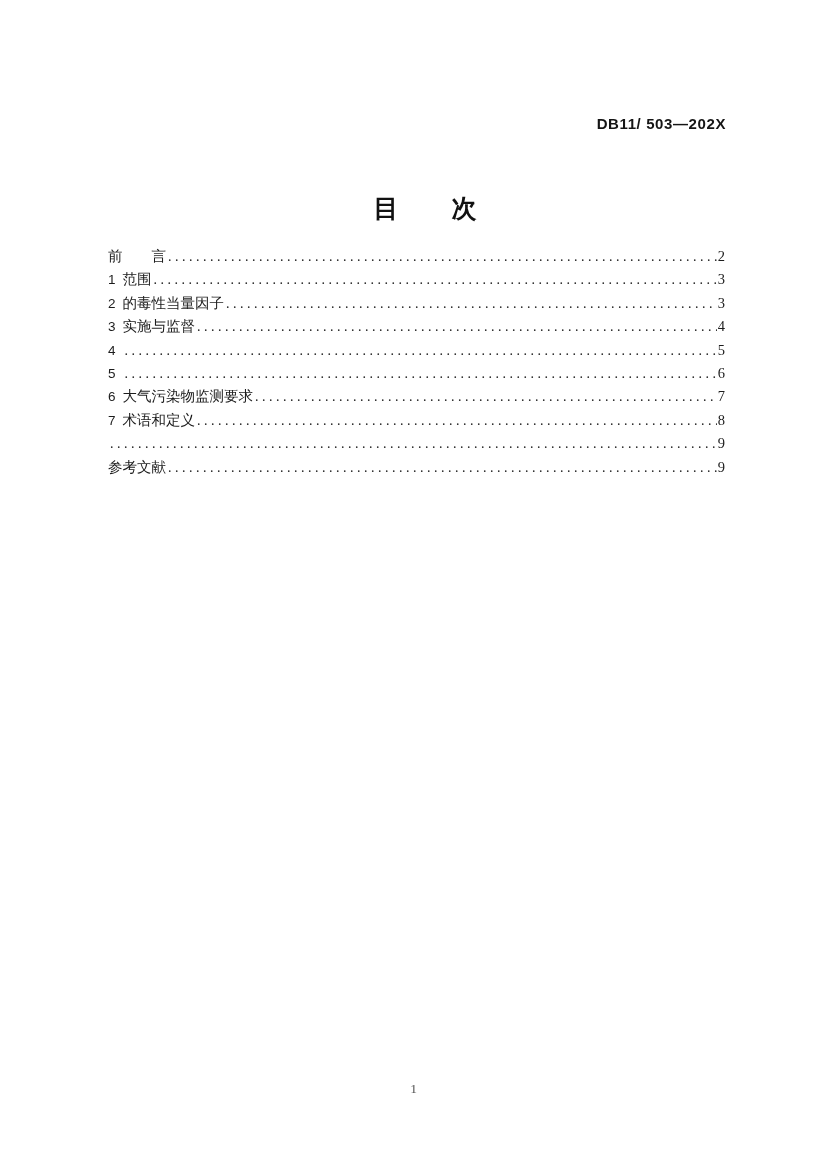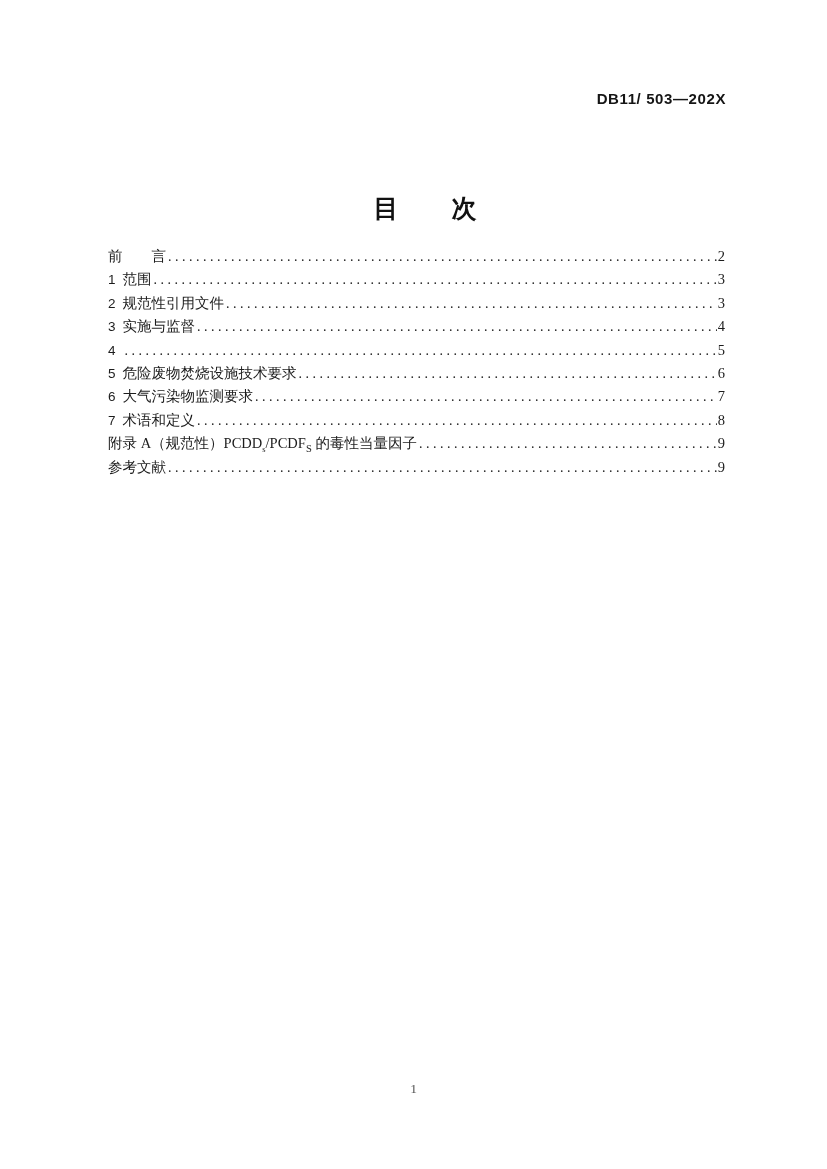--- a/index.html
+++ b/index.html
@@ -11,21 +11,21 @@
     position: relative;
     width: 827px;
     height: 1169px;
     background: #ffffff;
     overflow: hidden;
     font-family: "Liberation Serif", "DejaVu Serif", serif;
     color: #1c1c1c;
   }
   .doc-header {
     position: absolute;
-    top: 90px;
+    top: 115px;
     right: 101px;
     font-family: "Liberation Sans", "DejaVu Sans", sans-serif;
     font-size: 15px;
     font-weight: 600;
     letter-spacing: 0.6px;
     color: #151515;
     white-space: nowrap;
   }
   .doc-title {
     position: absolute;
@@ -119,62 +119,60 @@
 
     <div class="toc-row">
       <span class="toc-num">1</span>
       <span class="toc-label">范围</span>
       <span class="toc-dots">........................................................................................................................................................................................................</span>
       <span class="toc-page">3</span>
     </div>
 
     <div class="toc-row">
       <span class="toc-num">2</span>
-      <span class="toc-label">规范性引用文件</span>
+      <span class="toc-label">的毒性当量因子</span>
       <span class="toc-dots">........................................................................................................................................................................................................</span>
       <span class="toc-page">3</span>
     </div>
 
     <div class="toc-row">
       <span class="toc-num">3</span>
       <span class="toc-label">实施与监督</span>
       <span class="toc-dots">........................................................................................................................................................................................................</span>
       <span class="toc-page">4</span>
     </div>
 
     <div class="toc-row">
       <span class="toc-num">4</span>
       <span class="toc-dots">........................................................................................................................................................................................................</span>
       <span class="toc-page">5</span>
     </div>
 
     <div class="toc-row">
       <span class="toc-num">5</span>
-      <span class="toc-label">危险废物焚烧设施技术要求</span>
       <span class="toc-dots">........................................................................................................................................................................................................</span>
       <span class="toc-page">6</span>
     </div>
 
     <div class="toc-row">
       <span class="toc-num">6</span>
       <span class="toc-label">大气污染物监测要求</span>
       <span class="toc-dots">........................................................................................................................................................................................................</span>
       <span class="toc-page">7</span>
     </div>
 
     <div class="toc-row">
       <span class="toc-num">7</span>
       <span class="toc-label">术语和定义</span>
       <span class="toc-dots">........................................................................................................................................................................................................</span>
       <span class="toc-page">8</span>
     </div>
 
     <div class="toc-row">
       <span class="toc-num"></span>
-      <span class="toc-label"><span>附录 A（规范性）PCDD</span><sub class="sub-small">s</sub><span>/PCDF</span><sub class="sub-cap">S</sub><span> 的毒性当量因子</span></span>
       <span class="toc-dots">........................................................................................................................................................................................................</span>
       <span class="toc-page">9</span>
     </div>
 
     <div class="toc-row">
       <span class="toc-num"></span>
       <span class="toc-label">参考文献</span>
       <span class="toc-dots">........................................................................................................................................................................................................</span>
       <span class="toc-page">9</span>
     </div>

